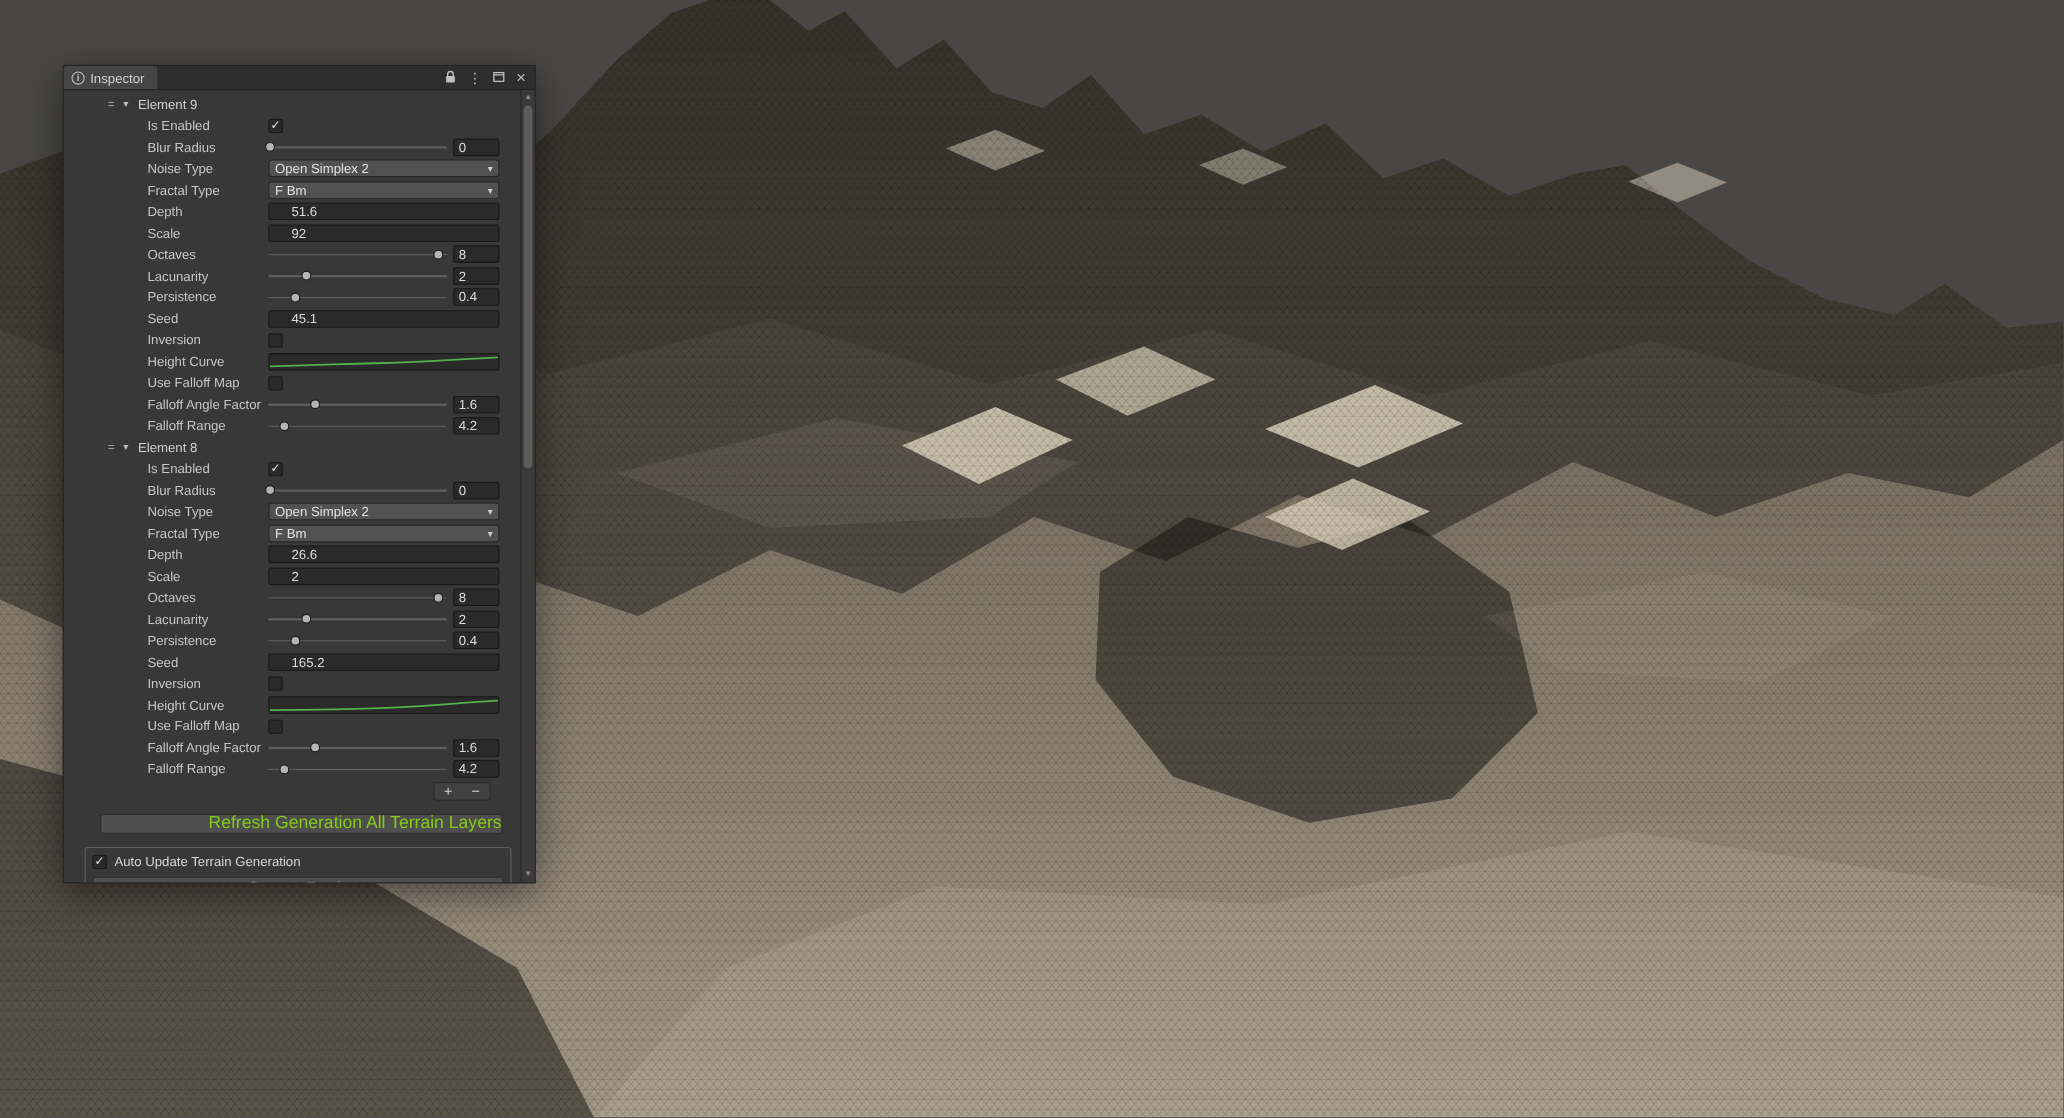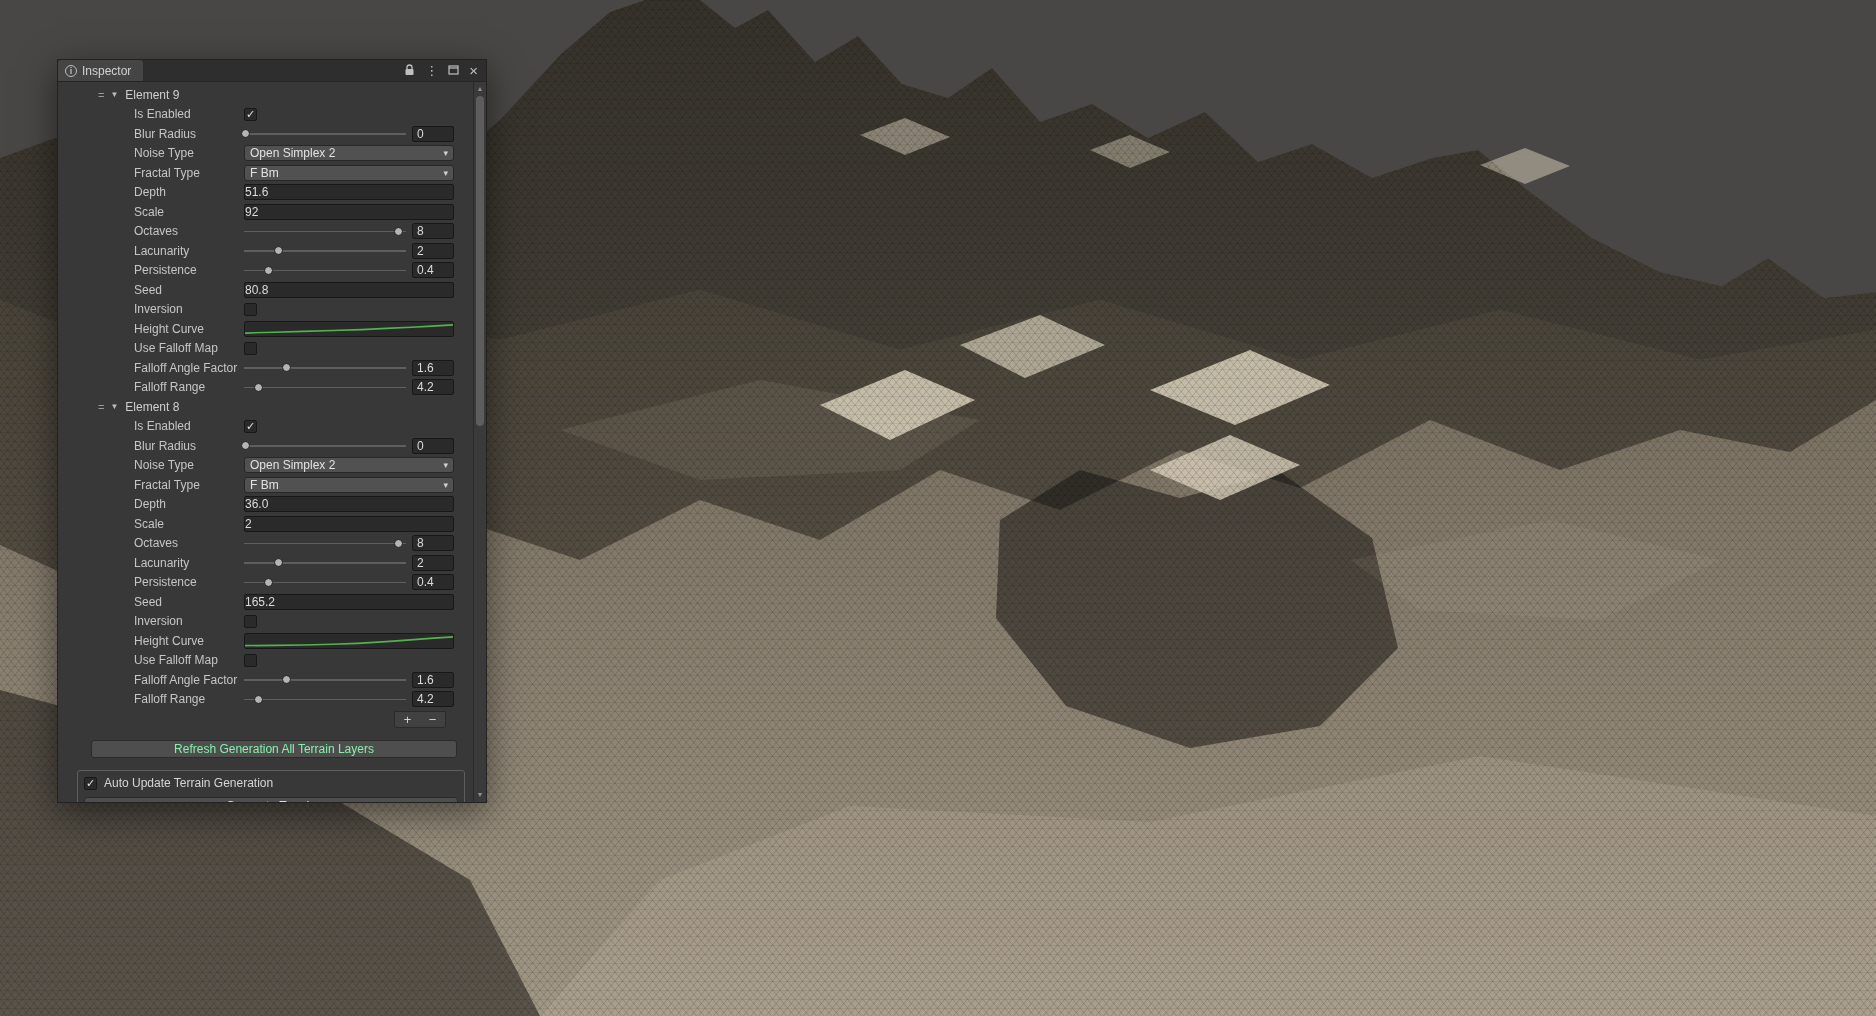--- a/index.html
+++ b/index.html
@@ -59,21 +59,21 @@
   .knob{
     position:absolute;top:2px;width:9px;height:9px;border-radius:50%;
     background:#b4b4b4;border:1px solid #1c1c1c;box-sizing:border-box;
   }
   .num{
     width:42px;flex:none;height:16px;background:#2a2a2a;border:1px solid #181818;border-radius:2px;
     color:#dcdcdc;line-height:14px;padding:0 4px;box-sizing:border-box;
   }
   .textfield{
     flex:1;height:16px;background:#2a2a2a;border:1px solid #181818;border-radius:2px;
-    color:#dcdcdc;line-height:14px;padding:0 0;box-sizing:border-box;
+    color:#dcdcdc;line-height:14px;padding:0 20px;box-sizing:border-box;
   }
   .dropdown{
     flex:1;height:16px;background:#515151;border:1px solid #272727;border-radius:3px;
     color:#e2e2e2;line-height:14px;padding:0 5px;display:flex;align-items:center;box-sizing:border-box;
   }
   .dd-text{flex:1;overflow:hidden;white-space:nowrap;}
   .dd-arrow{font-size:9px;color:#d0d0d0;}
   .curvefield{
     flex:1;height:16px;background:#2a2a2a;border:1px solid #181818;border-radius:2px;
     box-sizing:border-box;overflow:hidden;
@@ -83,21 +83,21 @@
   .list-toolbar{
     margin:2px 27px 0 auto;width:52px;height:17px;
     background:#414141;border:1px solid #2a2a2a;border-radius:0 0 3px 3px;
     display:flex;align-items:center;box-sizing:border-box;color:#d4d4d4;font-size:13px;
   }
   .lt-btn{width:50%;text-align:center;line-height:14px;}
 
   .refresh-btn{
     display:block;margin:12px 18px 0 33px;width:366px;height:18px;
     background:#4e4e4e;border:1px solid #2b2b2b;border-radius:3px;
-    color:#86efac;font-size:12px;text-align:center;line-height:16px;box-sizing:border-box;
+    color:#84cc16;font-size:16px;text-align:right;line-height:16px;box-sizing:border-box;
   }
 
   .bottom-box{
     margin:12px 8px 0 19px;border:1px solid #5e5e5e;border-radius:3px;
     padding:4px 6px;background:#383838;box-sizing:border-box;
   }
   .auto-row{display:flex;align-items:center;gap:7px;color:#d6d6d6;height:16px;}
   .generate-btn{
     margin-top:6px;width:100%;height:18px;background:#4e4e4e;border:1px solid #2b2b2b;border-radius:3px;
     color:#e0e0e0;font-size:12px;text-align:center;line-height:16px;box-sizing:border-box;
@@ -259,21 +259,21 @@
           <div class="control">
             <div class="slider">
               <div class="knob" style="left: calc(15% - 4px);"></div>
             </div>
             <div class="num">0.4</div>
           </div>
         </div>
         <div class="row">
           <span class="label">Seed</span>
           <div class="control">
-            <div class="textfield">80.8</div>
+            <div class="textfield">45.1</div>
           </div>
         </div>
         <div class="row">
           <span class="label">Inversion</span>
           <div class="control">
             <span class="checkbox"></span>
           </div>
         </div>
         <div class="row">
           <span class="label">Height Curve</span>
@@ -343,21 +343,21 @@
           <div class="control">
             <div class="dropdown">
               <span class="dd-text">F Bm</span>
               <span class="dd-arrow">▾</span>
             </div>
           </div>
         </div>
         <div class="row">
           <span class="label">Depth</span>
           <div class="control">
-            <div class="textfield">36.0</div>
+            <div class="textfield">26.6</div>
           </div>
         </div>
         <div class="row">
           <span class="label">Scale</span>
           <div class="control">
             <div class="textfield">2</div>
           </div>
         </div>
         <div class="row">
           <span class="label">Octaves</span>

